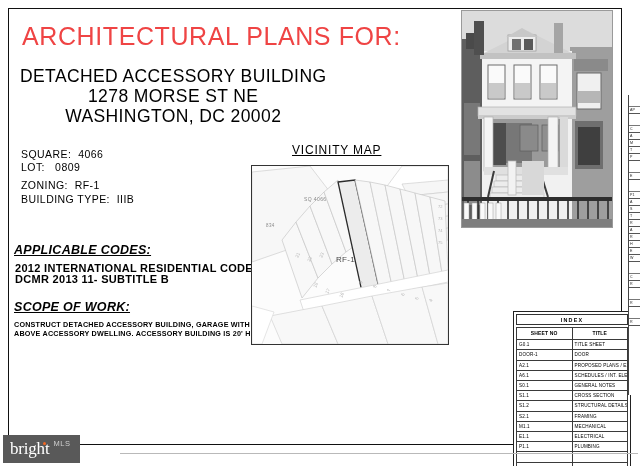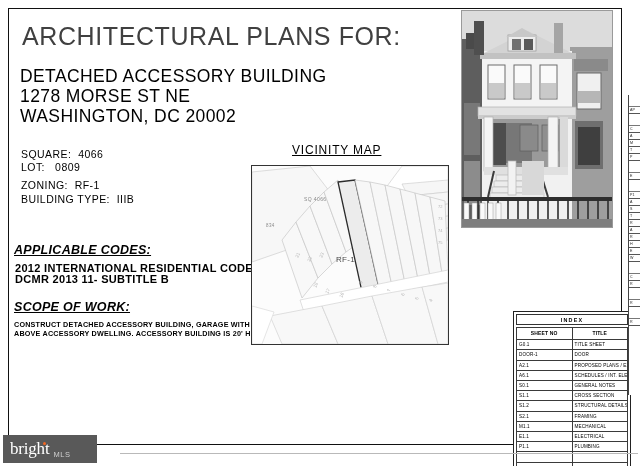--- a/index.html
+++ b/index.html
@@ -32,33 +32,34 @@
     pointer-events: none;
   }
 
   
   .title-main {
     position: absolute;
     left: 22px;
     top: 22px;
     font-size: 25px;
     letter-spacing: 0.6px;
-    color: #404040;
+    color: #ef4444;
     white-space: nowrap;
     font-weight: 400;
   }
   .proj-lines {
     position: absolute;
     left: 20px;
     top: 66px;
     color: #000;
     font-size: 17.5px;
     line-height: 20px;
     letter-spacing: 0.4px;
     white-space: nowrap;
+    text-align: center;
   }
   .proj-lines div { margin: 0; padding: 0; }
 
   
   .prop-data {
     position: absolute;
     left: 21px;
     top: 148px;
     font-size: 10.5px;
     line-height: 13.2px;
@@ -227,23 +228,23 @@
     white-space: nowrap;
   }
   .edge-spacer { height: 11px; border-bottom: 0.8px solid #777; }
 
   
   .watermark {
     position: absolute;
     left: 3px;
     bottom: 3px;
     background: #595959;
-    padding: 4px 26px 4px 7px;
+    padding: 4px 9px 4px 7px;
     display: flex;
-    align-items: flex-end;
+    align-items: flex-start;
     gap: 4px;
   }
   .wm-bright {
     font-family: "Liberation Serif", serif;
     font-size: 17px;
     color: #ffffff;
     letter-spacing: -0.2px;
     position: relative;
   }
   .wm-dot {

